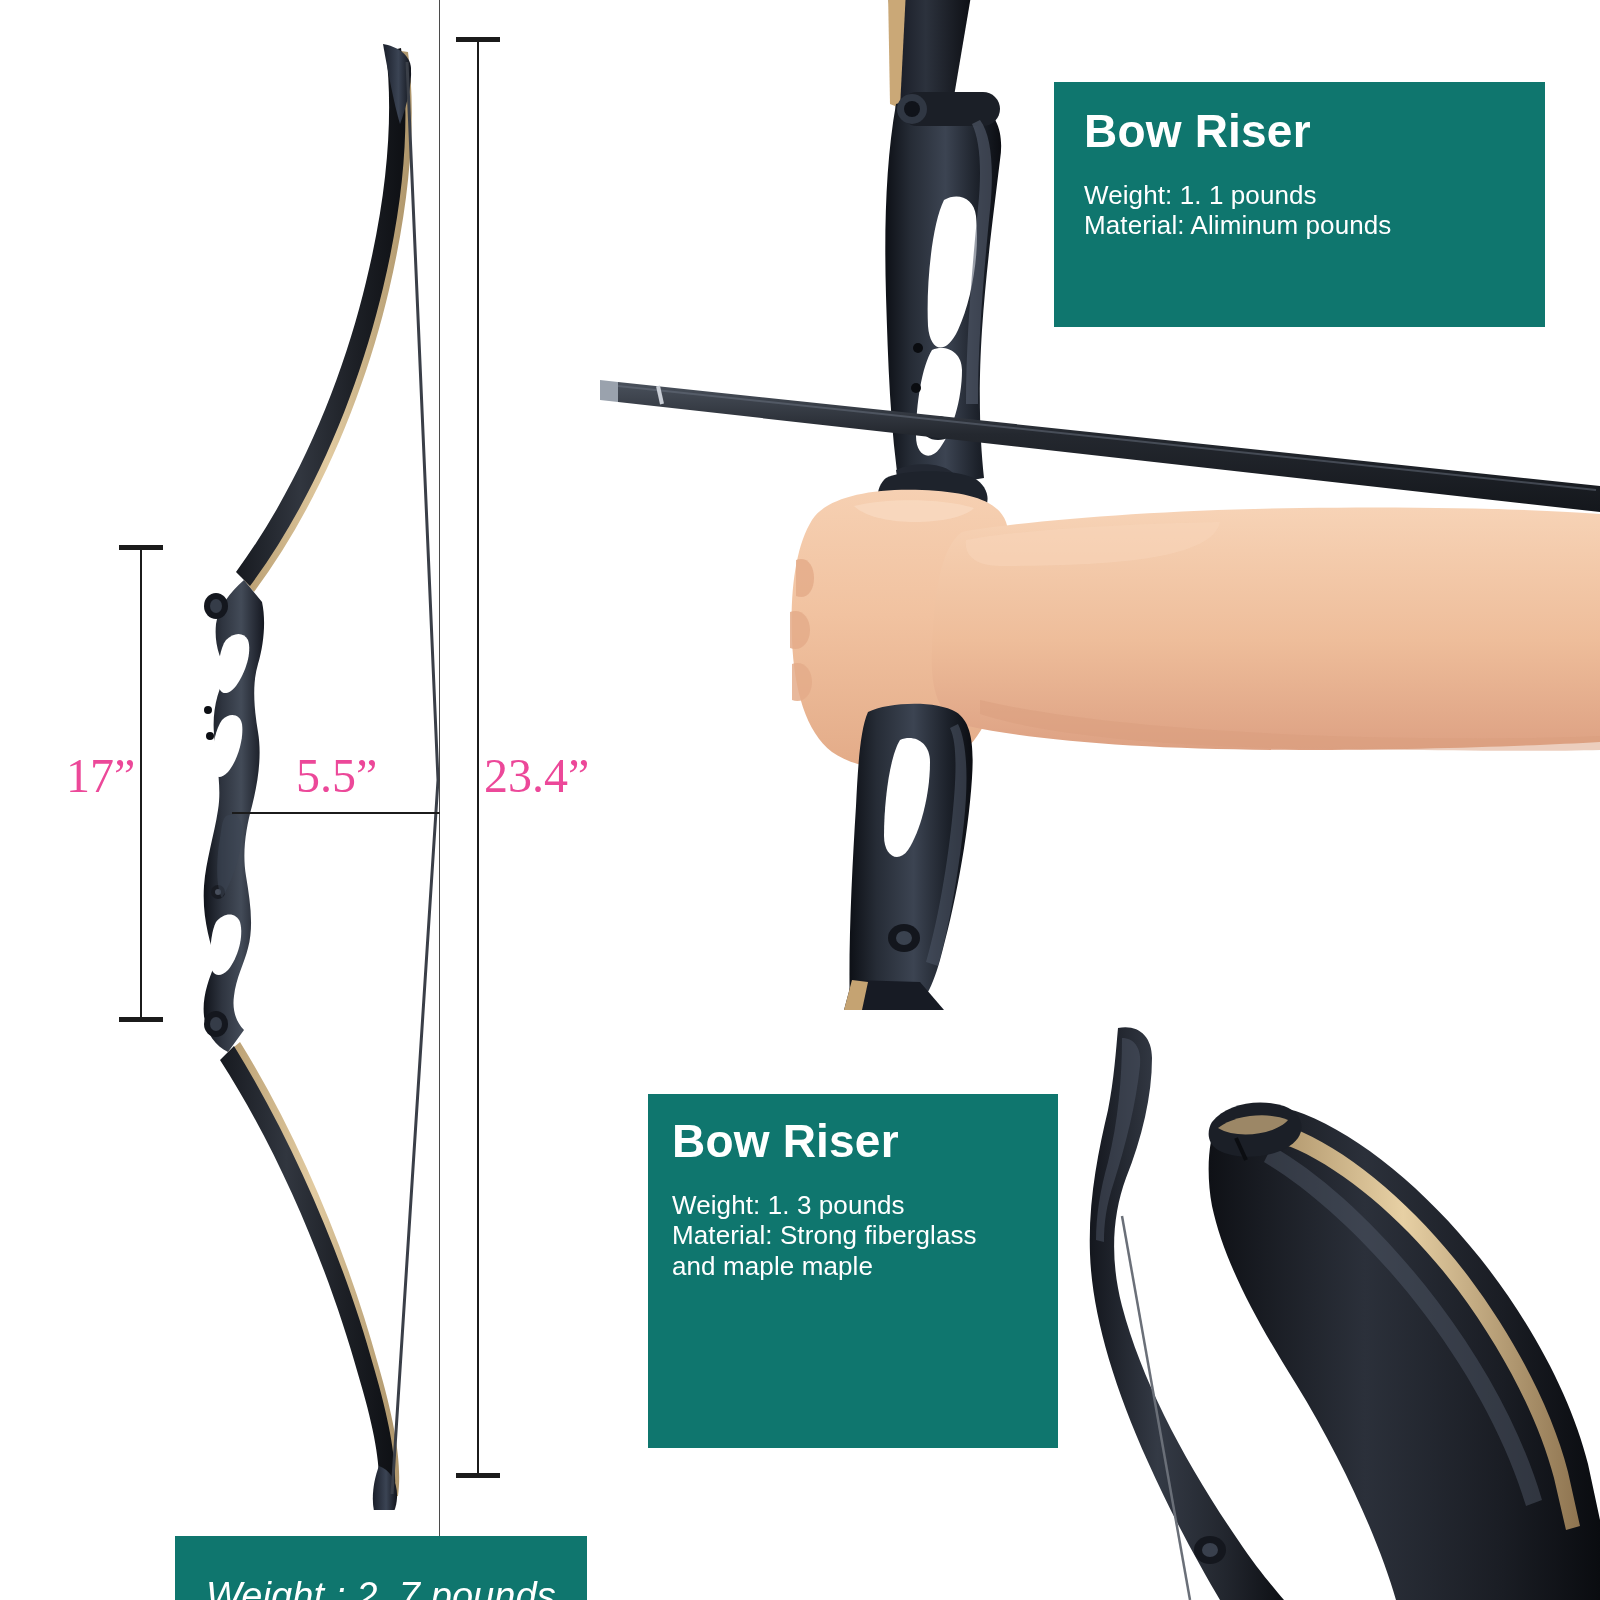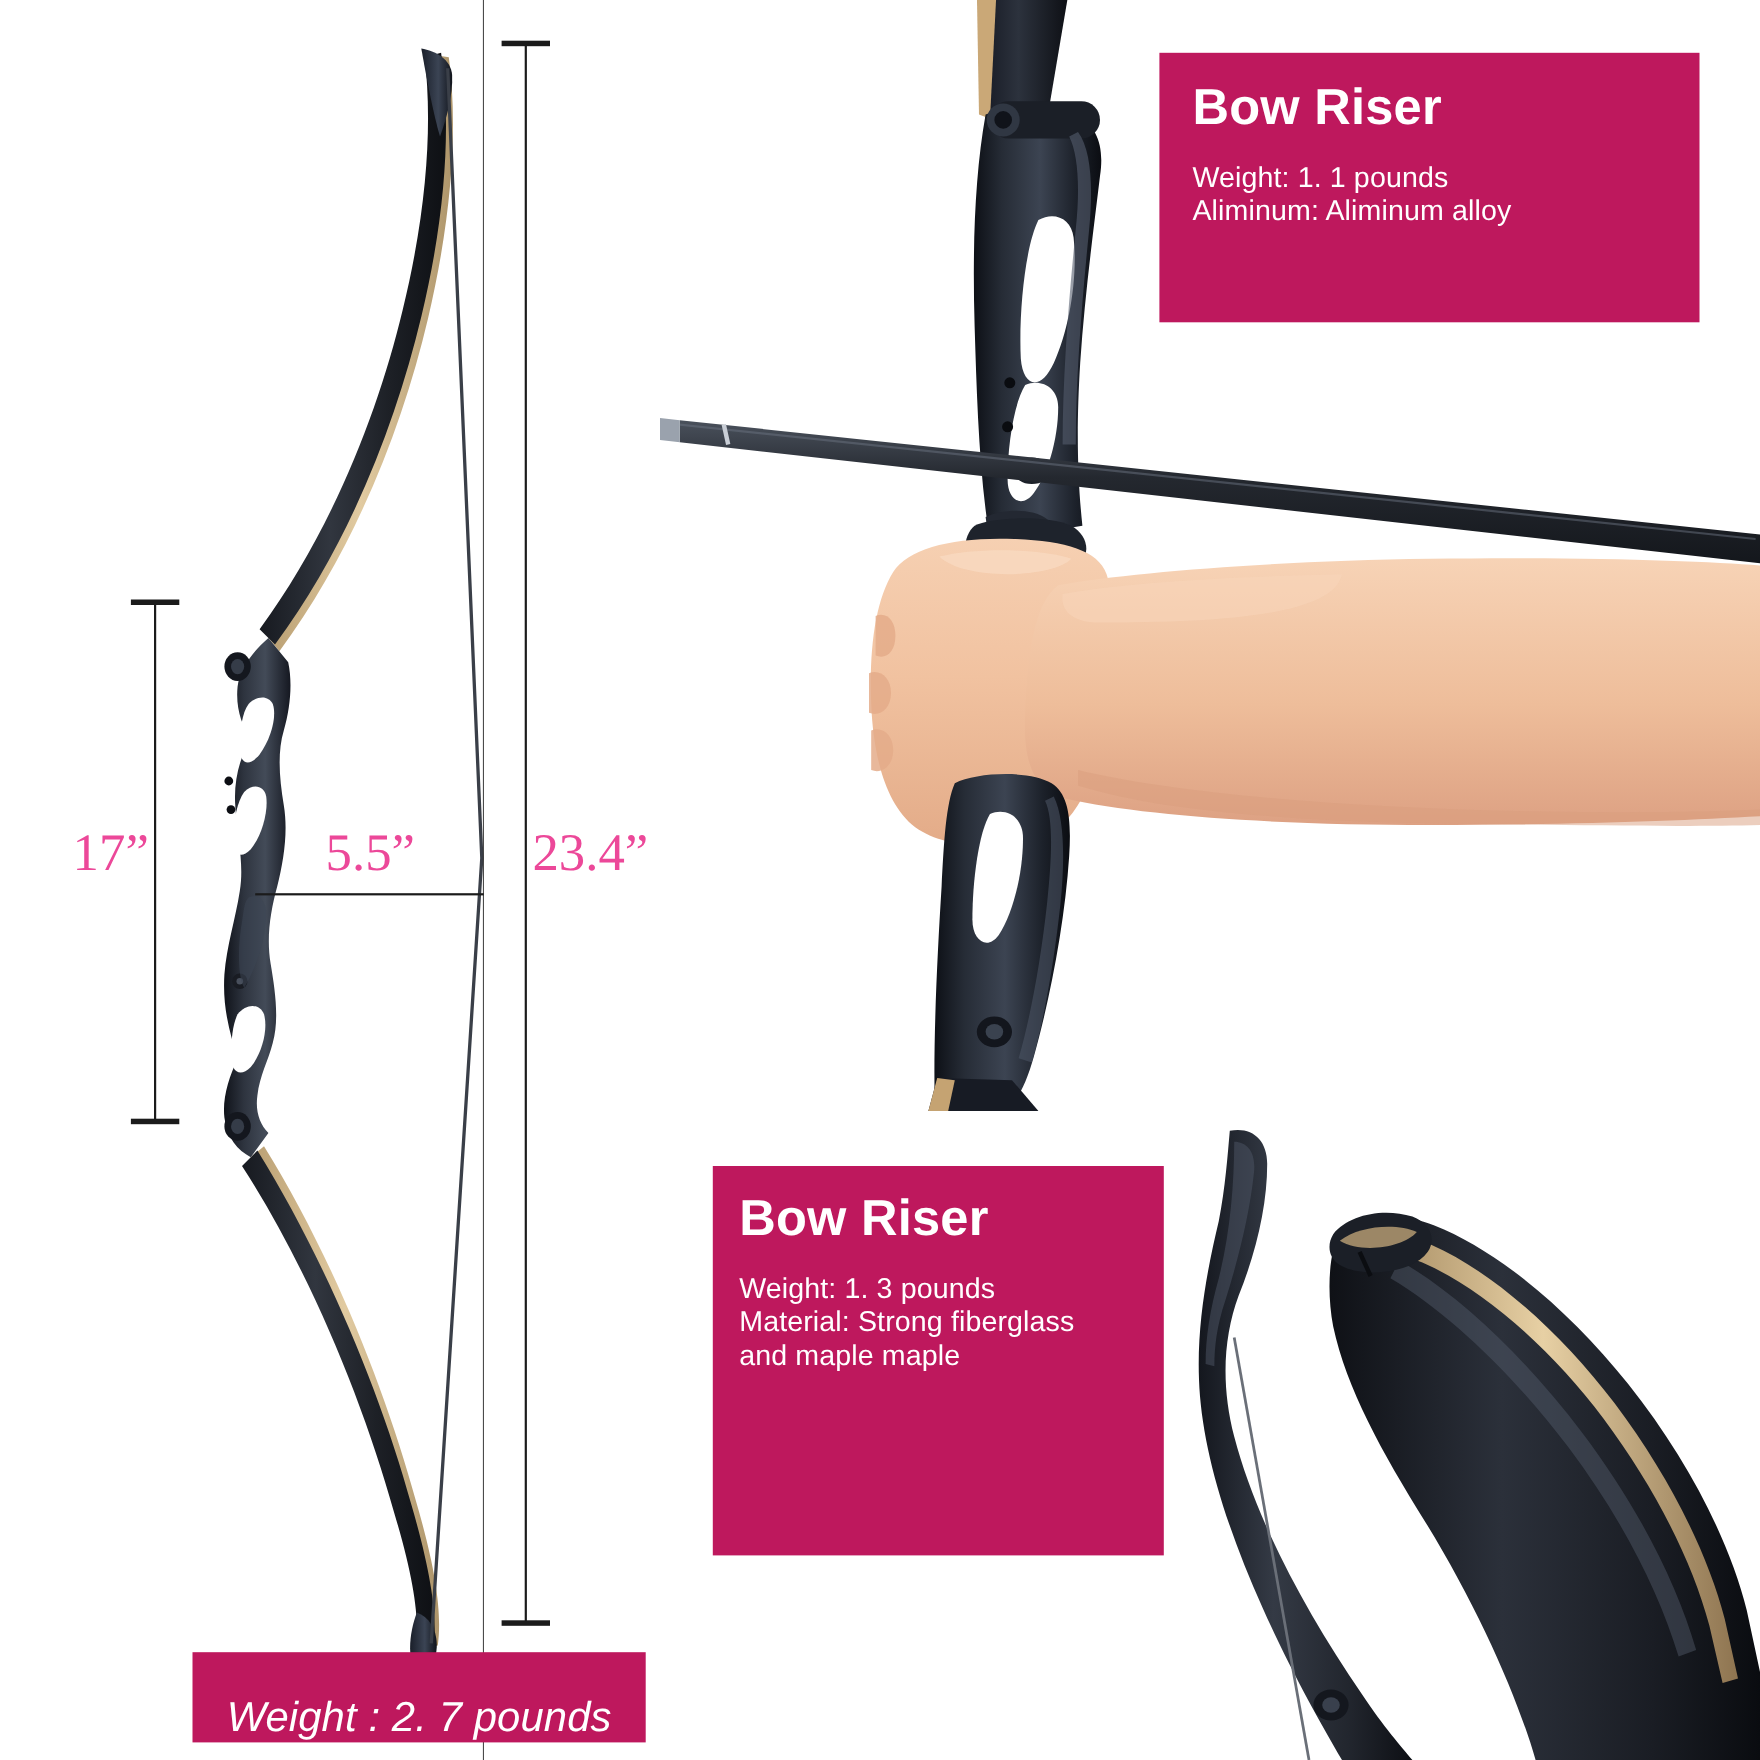--- a/index.html
+++ b/index.html
@@ -9,23 +9,24 @@
     background:#ffffff;
     font-family:"Liberation Sans", sans-serif;
     overflow:hidden;
     position:relative;
   }
   #stage{position:absolute;left:0;top:0;width:1600px;height:1600px;background:#fff;}
 
   
   .caption-box{
     position:absolute;
-    background:#be185d;
+    background:#0f766e;
     color:#ffffff;
     box-sizing:border-box;
+    margin-top:34px;
   }
   .caption-title{
     font-size:46px;
     font-weight:700;
     line-height:1.0;
     letter-spacing:0.2px;
     white-space:nowrap;
   }
   .caption-line{
     font-size:26px;
@@ -385,21 +386,21 @@
       <path d="M 176 128 L 186 150" stroke="#0b0d11" stroke-width="4"></path>
 
       <ellipse cx="150" cy="540" rx="16" ry="14" fill="#14171e"></ellipse>
       <ellipse cx="150" cy="540" rx="8" ry="7" fill="#39404d"></ellipse>
     </svg>
   </div>
 
   <div class="caption-box" id="riser-caption">
     <div class="caption-title">Bow Riser</div>
     <div class="caption-line">Weight: 1. 1 pounds</div>
-    <div class="caption-line">Aliminum: Aliminum alloy</div>
+    <div class="caption-line">Material: Aliminum pounds</div>
   </div>
 
   <div class="caption-box" id="limbs-caption">
     <div class="caption-title">Bow Riser</div>
     <div class="caption-line">Weight: 1. 3 pounds</div>
     <div class="caption-line wrap" style="width:352px;">Material: Strong fiberglass and maple maple</div>
   </div>
 
   <div class="caption-box" id="weight-caption">
     <div class="caption-line">Weight : 2. 7 pounds</div>

